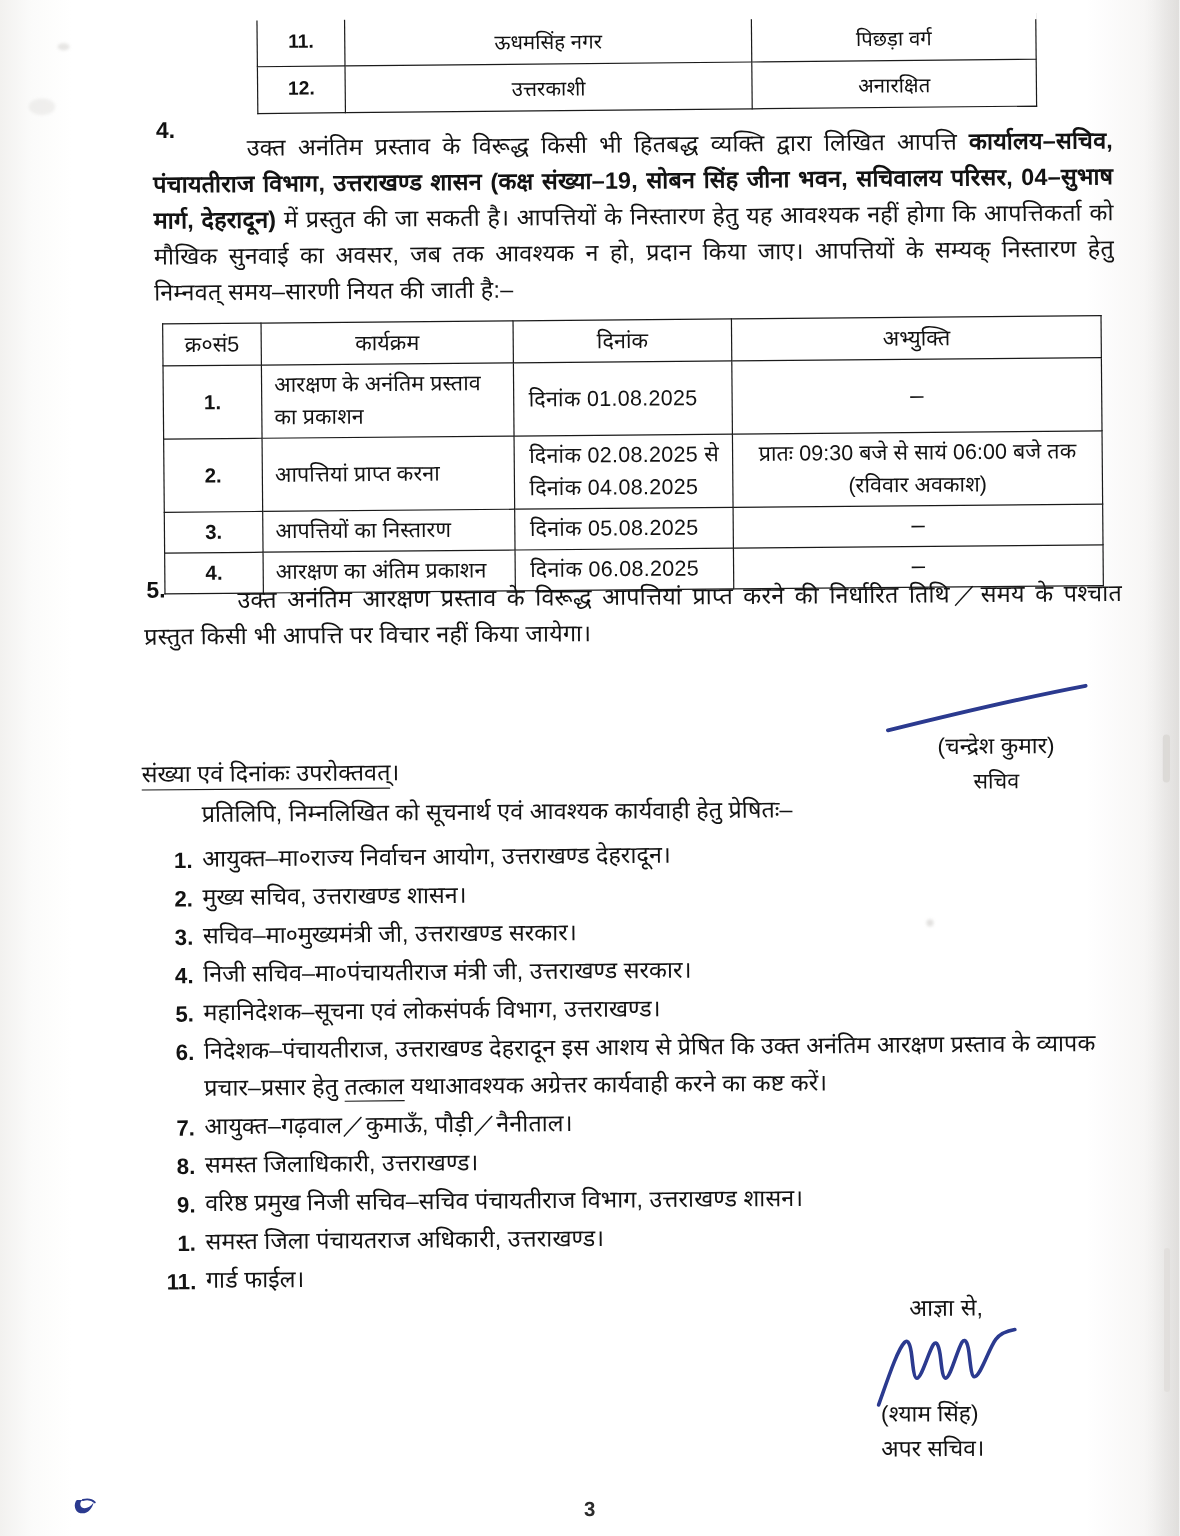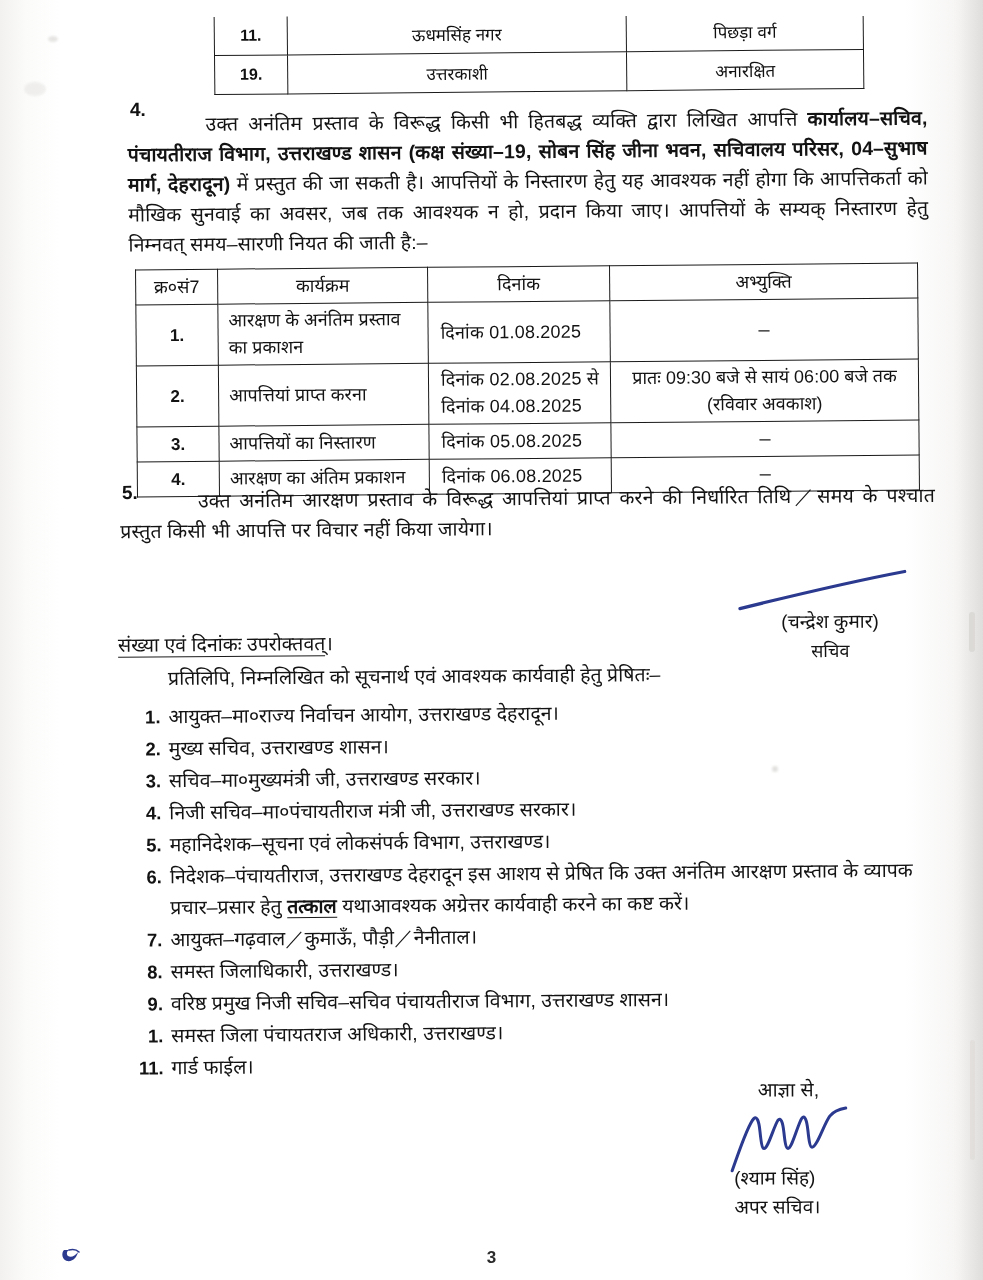--- a/index.html
+++ b/index.html
@@ -140,21 +140,21 @@
     line-height:31px;
     color:#131313;
     margin-bottom:1px;
     padding-left:52px;
   }
   #dist .row .n{
     position:absolute;left:0;top:0;width:44px;text-align:right;
     font-weight:700;font-size:18.5px;
   }
   #dist .row .txt{display:block;}
-  #dist .row b.urg{font-weight:700;border-bottom:1.8px solid #1a1a1a;}
+  #dist .row b.urg{font-weight:400;border-bottom:1.8px solid #1a1a1a;}
 
   
   #sig2{
     position:absolute;left:730px;top:1075px;width:230px;
     transform:rotate(-0.4deg);
   }
   #sig2 .byorder{font-size:19.5px;color:#131313;margin-left:28px;}
   #sig2 .scribble{display:block;height:74px;margin:-2px 0 -10px -6px;}
   #sig2 .name{font-size:19px;color:#131313;margin-left:4px;}
   #sig2 .desig{font-size:19px;color:#131313;margin-left:4px;margin-top:3px;}
@@ -183,21 +183,21 @@
 
   <div id="top-table">
     <table>
       <tbody>
         <tr class="cut">
           <td class="sn">11.</td>
           <td class="dist">ऊधमसिंह नगर</td>
           <td class="cat">पिछड़ा वर्ग</td>
         </tr>
         <tr>
-          <td class="sn">19.</td>
+          <td class="sn">12.</td>
           <td class="dist">उत्तरकाशी</td>
           <td class="cat">अनारक्षित</td>
         </tr>
       </tbody>
     </table>
   </div>
   <div class="topclip"></div>
 
   <div class="num" id="p4-num">4.</div>
   <div class="para" id="p4">
@@ -207,21 +207,21 @@
   <div id="sched">
     <table>
       <colgroup>
         <col class="c1">
           <col class="c2">
           <col class="c3">
           <col class="c4">
       </colgroup>
       <thead>
         <tr>
-          <th>क्र०सं7</th>
+          <th>क्र०सं5</th>
           <th>कार्यक्रम</th>
           <th>दिनांक</th>
           <th>अभ्युक्ति</th>
         </tr>
       </thead>
       <tbody>
         <tr>
           <td class="sn">1.</td>
           <td class="prog">आरक्षण के अनंतिम प्रस्ताव का प्रकाशन</td>
           <td class="date mono-date">दिनांक 01.08.2025</td>

